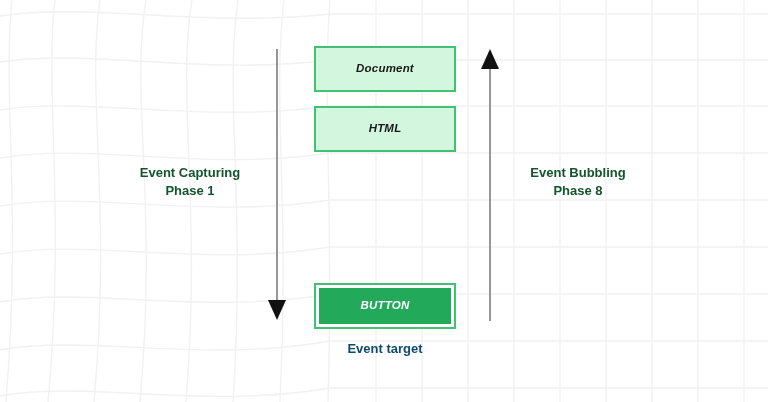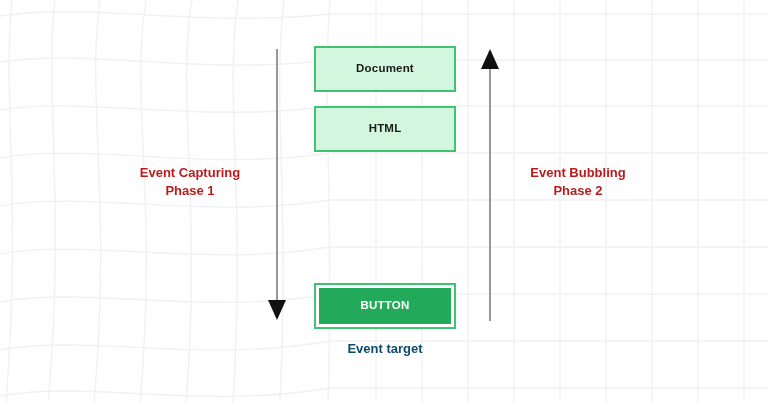--- a/index.html
+++ b/index.html
@@ -27,20 +27,21 @@
     left: 314px;
     width: 142px;
     height: 46px;
     box-sizing: border-box;
     border: 2px solid #42c171;
     background: #d2f6de;
     display: flex;
     align-items: center;
     justify-content: center;
     z-index: 3;
+    font-style: italic;
   }
   .node-label {
     font-size: 11.5px;
     font-weight: bold;
     color: #1a1a1a;
     letter-spacing: 0.2px;
     line-height: 1;
   }
   .node-box.target {
     background: #ffffff;
@@ -65,21 +66,21 @@
     z-index: 2;
   }
 
   
   .phase-caption {
     position: absolute;
     z-index: 4;
     text-align: center;
     font-size: 13px;
     font-weight: bold;
-    color: #b91c1c;
+    color: #14532d;
     line-height: 1.35;
     white-space: pre-line;
   }
   #caption-capturing {
     left: 90px;
     top: 164px;
     width: 200px;
   }
   #caption-bubbling {
     left: 478px;
@@ -160,17 +161,17 @@
   </div>
   <div class="node-box target" style="top:283px;">
     <span class="inner-fill">
       <span class="node-label">BUTTON</span>
     </span>
   </div>
 
   <div class="phase-caption" id="caption-capturing">Event Capturing
 Phase 1</div>
   <div class="phase-caption" id="caption-bubbling">Event Bubbling
-Phase 2</div>
+Phase 8</div>
 
   <div id="caption-target">Event target</div>
 
 </div>
 
 </body></html>

